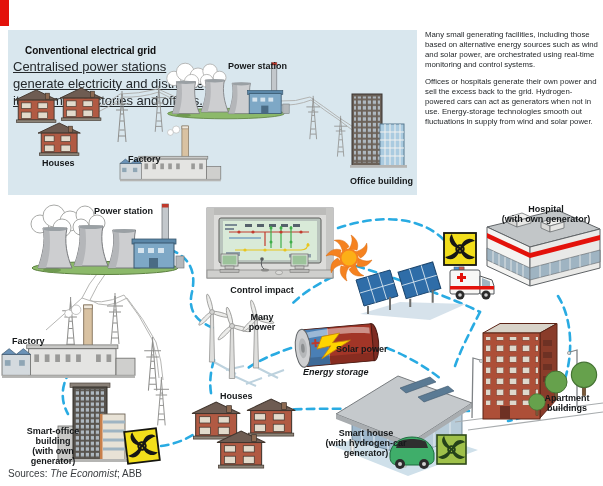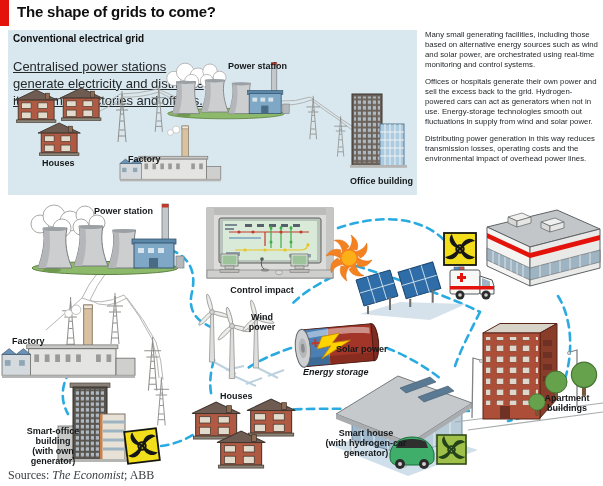--- a/index.html
+++ b/index.html
@@ -1,39 +1,38 @@
 <!DOCTYPE html>
 <html><head>
 <meta charset="utf-8">
 <style>
   html,body{margin:0;padding:0;background:#fff;}
   .page{position:relative;width:603px;height:486px;overflow:hidden;background:#fff;
         font-family:"Liberation Sans",sans-serif;color:#111;}
   .red-tab{position:absolute;left:0;top:0;width:9px;height:26px;background:#e3120b;}
   .title{position:absolute;left:17px;top:3px;margin:0;font-size:15px;font-weight:700;color:#0f0f0f;letter-spacing:-0.2px;}
   .top-panel{position:absolute;left:8px;top:30px;width:409px;height:165px;background:#d9e7ee;}
-  .panel-heading{position:absolute;left:5px;top:3px;margin:0;font-size:10px;font-weight:700;color:#0f0f0f;}
+  .panel-heading{position:absolute;left:5px;top:3px;margin:12px;font-size:10px;font-weight:700;color:#0f0f0f;}
   .panel-desc{position:absolute;left:5px;top:29px;width:200px;font-size:13px;line-height:1.3;color:#24282b;text-decoration:underline;}
   .right-panel{position:absolute;left:425px;top:30px;width:176px;}
   .right-heading{margin:0 0 4px 0;font-size:10px;font-weight:700;color:#0f0f0f;}
   .right-panel p{margin:0 0 7px 0;font-size:7.8px;line-height:1.28;color:#24282b;}
   .diagram{position:absolute;left:0;top:200px;width:603px;height:286px;}
   .lbl{position:absolute;font-size:9px;font-weight:700;color:#15181a;line-height:1.12;white-space:pre-line;text-align:right;}
   .lbl.center{text-align:center;}
-  .footer{position:absolute;left:8px;top:468px;font-size:12px;color:#3a3d40;font-family:Liberation Serif, serif;}
+  .footer{position:absolute;left:8px;top:468px;font-size:10px;color:#3a3d40;}
   .footer i{font-style:italic;}
   svg{position:absolute;left:0;top:0;display:block;}
 </style>
 </head>
 <body>
 
 <div class="page">
 
   <div class="red-tab"></div>
-  <h1 class="title">The shape of grids to come?</h1>
 
   <section class="top-panel">
     <h2 class="panel-heading">Conventional electrical grid</h2>
     <div class="panel-desc">Centralised power stations generate electricity and distribute it to homes, factories and offices.</div>
 
     <svg width="409" height="165" viewBox="0 0 409 165">
       <defs>
         <g id="house">
           <polygon points="0,11 23,0 46,11" fill="#6e5c52" stroke="#41362e" stroke-width="1"></polygon>
           <rect x="33" y="3.5" width="4.5" height="6.5" fill="#8d6a52" stroke="#41362e" stroke-width="0.7"></rect>
@@ -153,21 +152,20 @@
 
     <div class="lbl" style="left:34px;top:128px;">Houses</div>
     <div class="lbl" style="left:120px;top:124px;">Factory</div>
     <div class="lbl" style="left:220px;top:31px;">Power station</div>
     <div class="lbl" style="left:342px;top:146px;">Office building</div>
   </section>
 
   <aside class="right-panel">
     <p>Many small generating facilities, including those based on alternative energy sources such as wind and solar power, are orchestrated using real-time monitoring and control systems.</p>
     <p>Offices or hospitals generate their own power and sell the excess back to the grid. Hydrogen-powered cars can act as generators when not in use. Energy-storage technologies smooth out fluctuations in supply from wind and solar power.</p>
-    <p>Distributing power generation in this way reduces transmission losses, operating costs and the environmental impact of overhead power lines.</p>
   </aside>
 
   <section class="diagram">
     <svg width="603" height="286" viewBox="0 0 603 286">
       <defs>
         <pattern id="patApt" width="13" height="11" patternUnits="userSpaceOnUse">
           <rect x="2.5" y="2.2" width="7.2" height="6" fill="#ded8cc" stroke="#5f2a1d" stroke-width="0.4"></rect>
         </pattern>
         <g id="genglyph">
           <path d="M0,0 C2,-9 9,-11 13,-7 C8,-6 3,-3 1,1 Z"></path>
@@ -444,28 +442,30 @@
       </g>
     </svg>
 
     <div class="lbl" style="left:94px;top:6px;">Power station</div>
     <div class="lbl" style="left:12px;top:136px;">Factory</div>
     <div class="lbl center" style="left:20px;top:218px;width:66px;margin-top:8px;">Smart-office
 building
 (with own
 generator)</div>
     <div class="lbl center" style="left:225px;top:85px;width:74px;">Control impact</div>
-    <div class="lbl center" style="left:240px;top:112px;width:44px;">Wind
+    <div class="lbl center" style="left:240px;top:112px;width:44px;">Many
 power</div>
     <div class="lbl" style="left:336px;top:120px;margin-top:24px;">Solar power</div>
     <div class="lbl" style="left:303px;top:167px;font-style:italic;">Energy storage</div>
     <div class="lbl" style="left:220px;top:191px;">Houses</div>
     <div class="lbl center" style="left:314px;top:228px;width:104px;">Smart house
 (with hydrogen-car
 generator)</div>
+    <div class="lbl center" style="left:492px;top:4px;width:108px;">Hospital
+(with own generator)</div>
     <div class="lbl center" style="left:527px;top:193px;width:80px;">Apartment
 buildings</div>
   </section>
 
   <div class="footer">
     <span>Sources: </span><i>The Economist</i><span>; </span><span>ABB</span>
   </div>
 
 </div>
 

